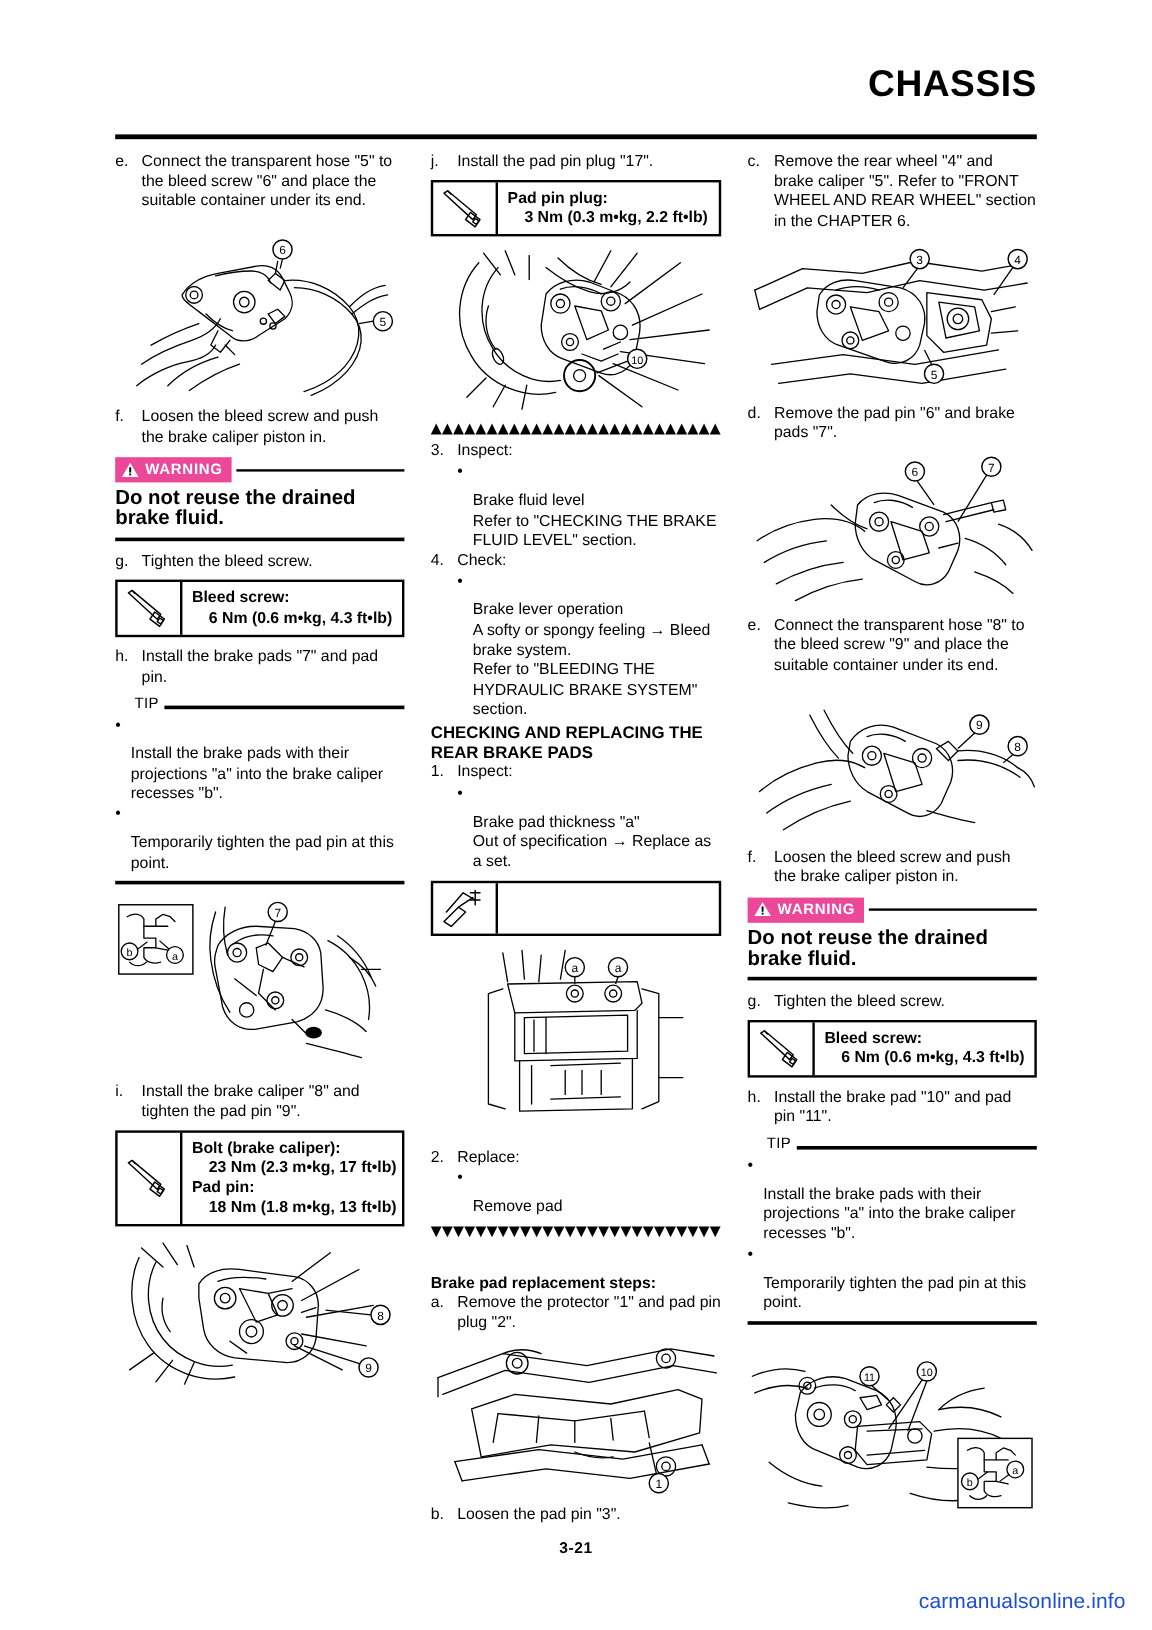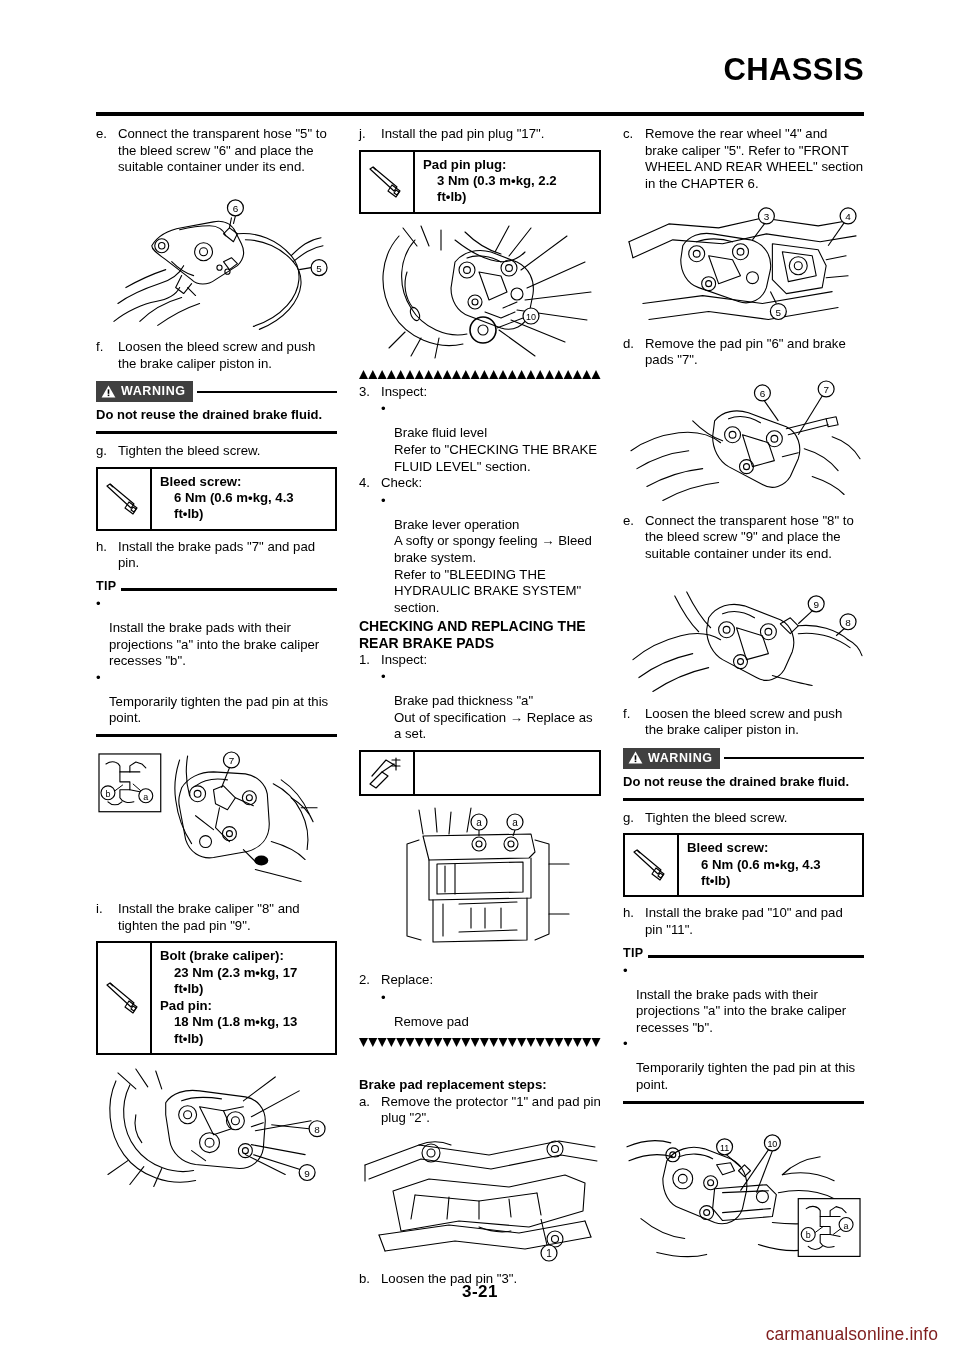--- a/index.html
+++ b/index.html
@@ -87,21 +87,21 @@
   .bullets li .txt { flex: 1 1 auto; margin-top: 24px; }
 
   
   .warning-row {
     display: flex;
     align-items: center;
     margin-top: 9px;
     margin-bottom: 5px;
   }
   .warning-badge {
-    background: #404040;
+    background: #ec4899;
     color: #fff;
     font-size: 12.5px;
     font-weight: bold;
     letter-spacing: 0.6px;
     padding: 2px 7px 3px 5px;
     display: flex;
     align-items: center;
     gap: 5px;
     height: 16px;
     box-sizing: content-box;
@@ -111,43 +111,44 @@
     height: 13px;
     display: block;
   }
   .warning-rule {
     flex: 1 1 auto;
     height: 2px;
     background: #000;
     margin-left: 4px;
   }
   .warning-text {
-    font-size: 13px;
+    font-size: 17px;
     line-height: 16.6px;
     font-weight: bold;
   }
   .rule-thick {
     height: 3px;
     background: #000;
     margin-top: 7px;
     margin-bottom: 9px;
   }
 
   
   .tip-row {
     display: flex;
     align-items: flex-end;
     margin-top: 8px;
     margin-bottom: 3px;
   }
   .tip-label {
     font-size: 12.5px;
-    font-weight: bold;
+    font-weight: normal;
     letter-spacing: 0.3px;
     line-height: 13px;
+    margin-left: 16px;
   }
   .tip-rule {
     flex: 1 1 auto;
     height: 3px;
     background: #000;
     margin-left: 5px;
     margin-bottom: 2px;
   }
 
   
@@ -162,21 +163,21 @@
     flex: 0 0 52px;
     border-right: 2.5px solid #000;
     display: flex;
     align-items: center;
     justify-content: center;
     padding: 4px 0;
   }
   .spec-icon svg { display: block; }
   .spec-body {
     flex: 1 1 auto;
-    padding: 5px 21px 6px 8px;
+    padding: 5px 4px 6px 8px;
     font-size: 13.2px;
     line-height: 16.4px;
     font-weight: bold;
   }
   .spec-body .spec-name { }
   .spec-body .spec-val { padding-left: 14px; }
 
   
   .tri-sep {
     height: 13px;
@@ -206,30 +207,30 @@
   }
   .fig svg { display: block; width: 100%; }
 
   
   .page-number {
     position: absolute;
     left: 0;
     right: 0;
     top: 1282px;
     text-align: center;
-    font-size: 17px;
+    font-size: 13px;
     font-weight: bold;
     letter-spacing: 0.5px;
   }
   .watermark {
     position: absolute;
     right: 22px;
     top: 1324px;
     font-size: 17.5px;
-    color: #7f1d1d;
+    color: #1d4ed8;
     letter-spacing: 0.1px;
   }
 </style>
 </head>
 <body>
 
 <div class="page-header">
   <div class="chapter-title">CHASSIS</div>
 </div>
 <div class="header-rule"></div>

